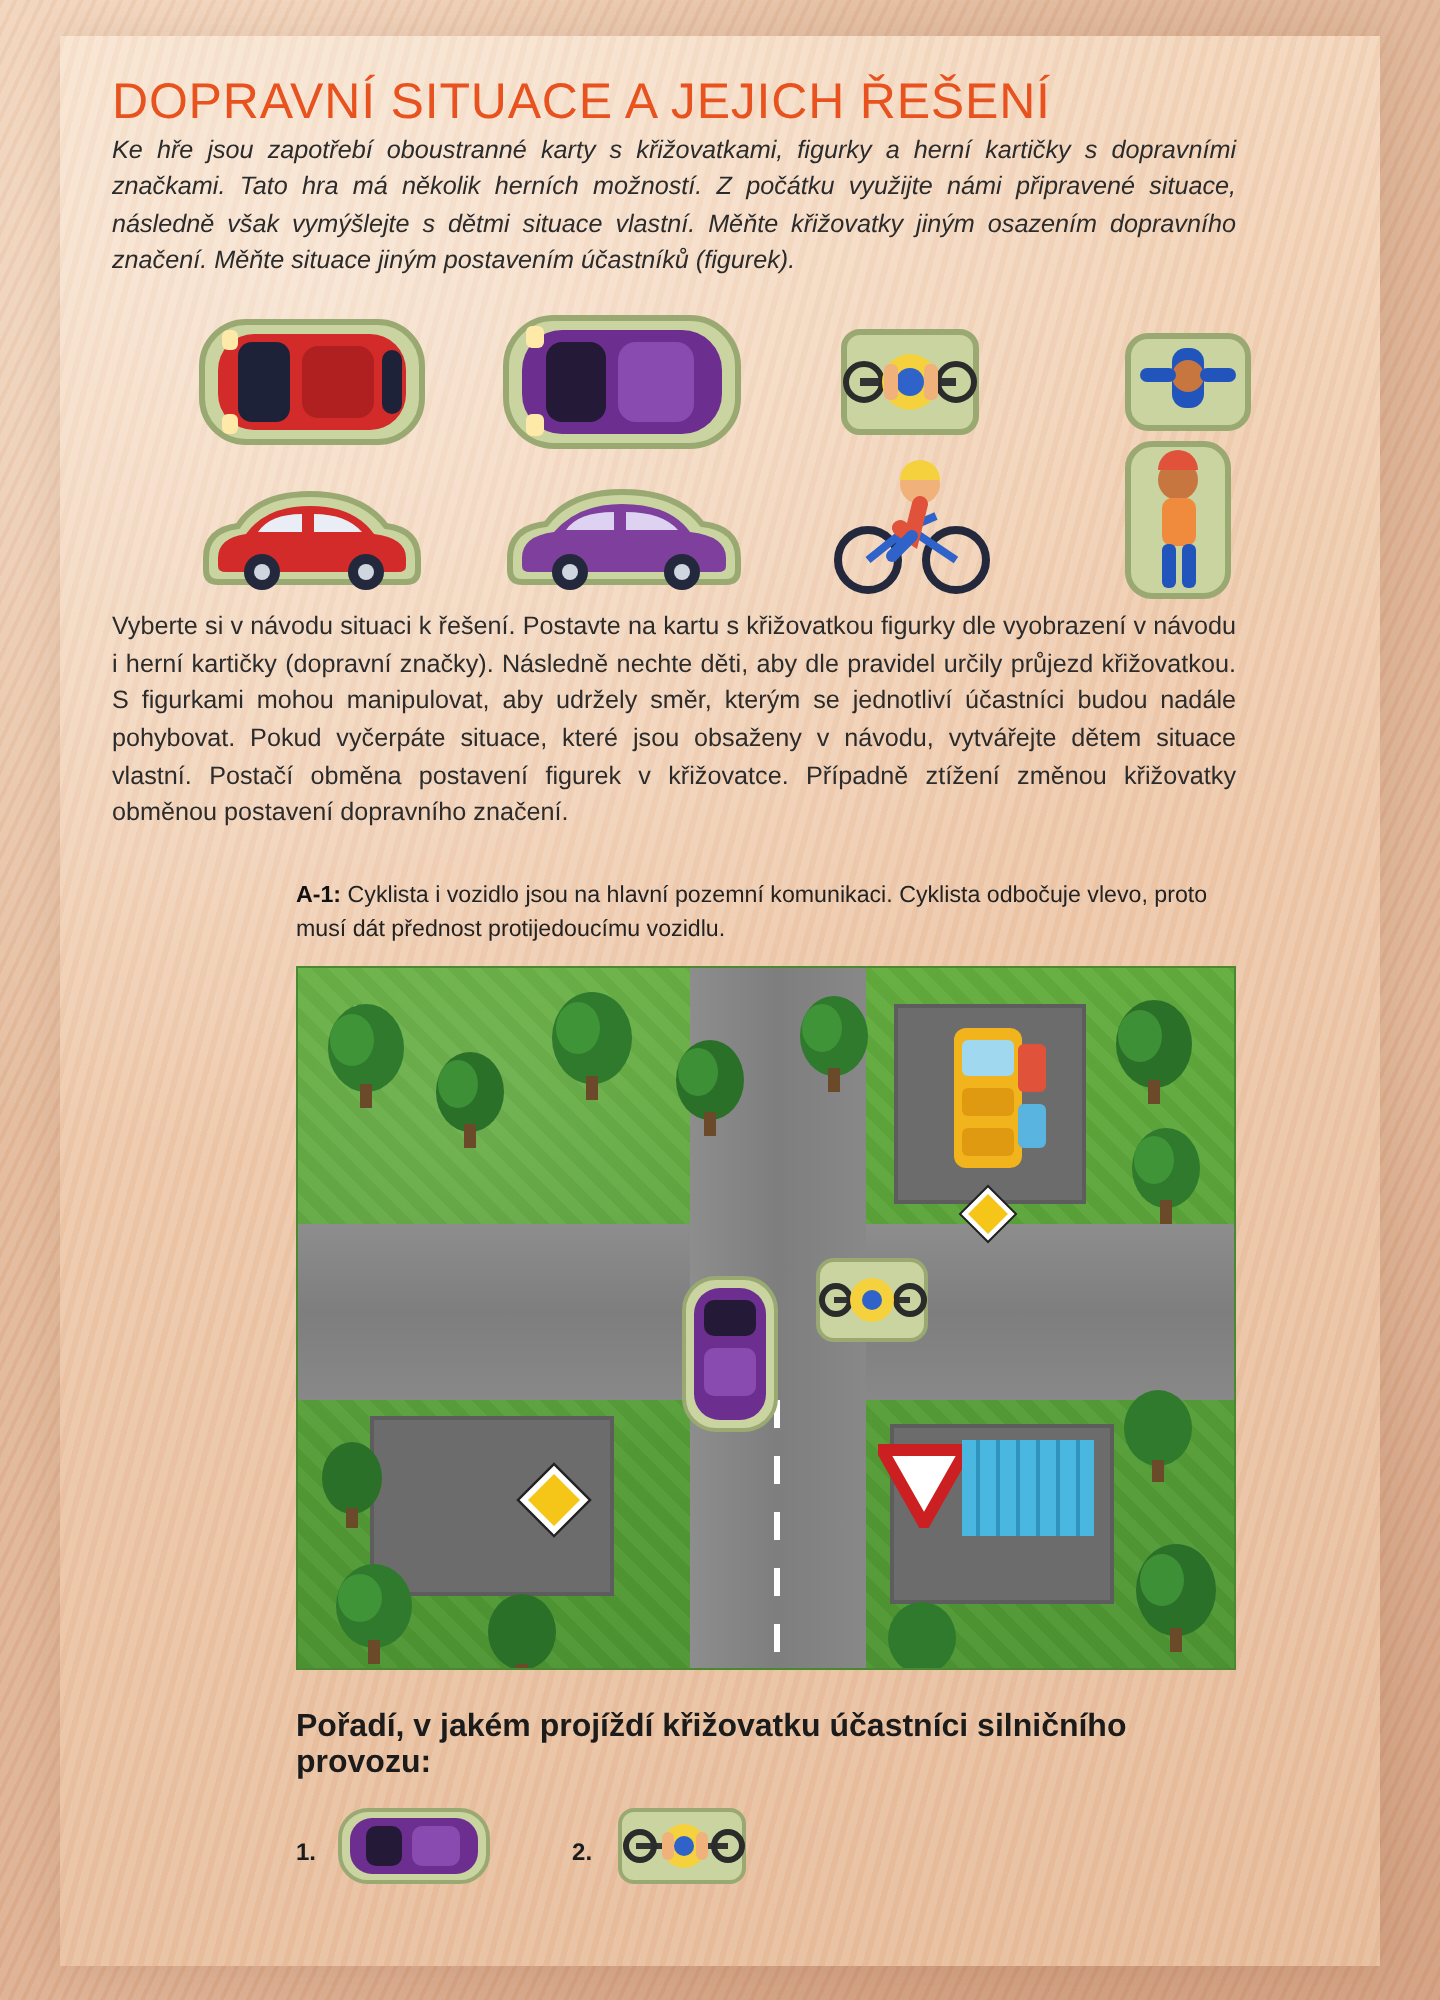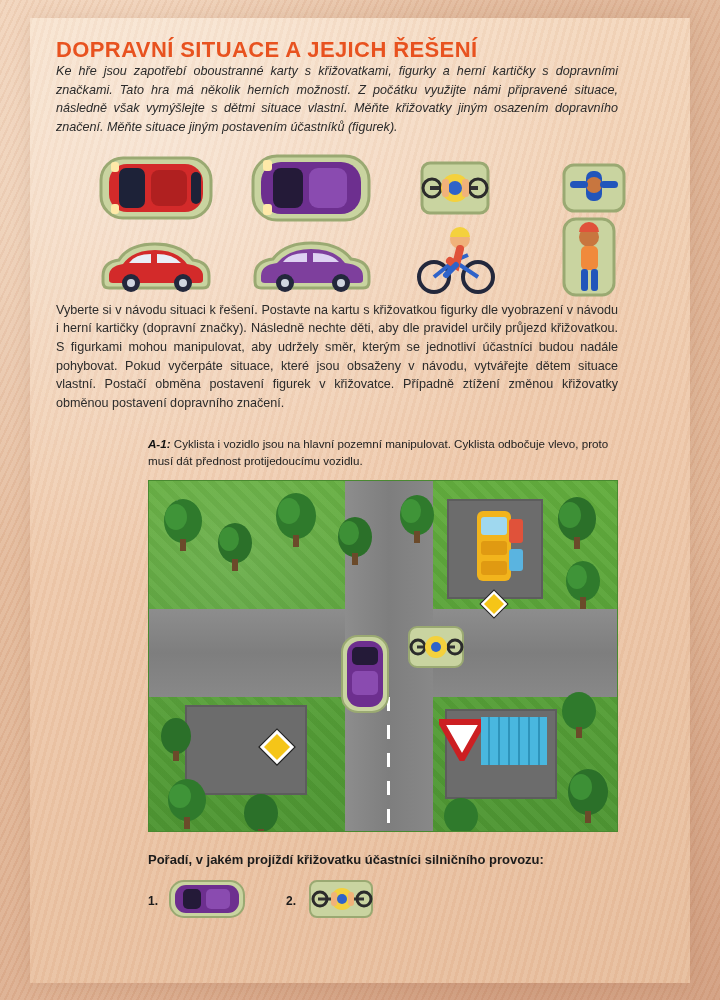--- a/index.html
+++ b/index.html
@@ -39,22 +39,22 @@
   }
   .content {
     position: absolute;
     left: 56px;
     top: 38px;
     width: 608px;
   }
   h1.title {
     margin: 0;
     color: #e8521f;
-    font-size: 22px;
-    font-weight: bold;
+    font-size: 25px;
+    font-weight: normal;
     letter-spacing: 0.4px;
     line-height: 1.1;
   }
   p.para {
     margin: 0;
     color: #2b2b2b;
     font-size: 12.6px;
     line-height: 1.48;
     text-align: justify;
     width: 562px;
@@ -76,21 +76,21 @@
   .task-block {
     margin-top: 24px;
     margin-left: 92px;
     width: 470px;
   }
   .task-text {
     font-size: 11.6px;
     color: #222;
     line-height: 1.45;
   }
-  .task-text b { color: #111; font-style: italic; }
+  .task-text b { color: #111; }
 
   .scene {
     margin-top: 10px;
     margin-left: 92px;
     width: 468px;
     height: 350px;
     position: relative;
     overflow: hidden;
     border: 1px solid rgba(0,0,0,0.18);
     background: #5aa83c;
@@ -136,21 +136,21 @@
     position: absolute;
   }
 
   
   .order-block {
     margin-top: 20px;
     margin-left: 92px;
     width: 470px;
   }
   .order-title {
-    font-size: 13px;
+    font-size: 16px;
     font-weight: bold;
     color: #1b1b1b;
   }
   .order-items {
     margin-top: 10px;
     display: flex;
     align-items: center;
     gap: 40px;
   }
   .order-item { display: flex; align-items: center; gap: 10px; }
@@ -280,21 +280,21 @@
         </g>
       </svg>
     </span>
   </div>
 
   <p class="para para-2">Vyberte si v návodu situaci k řešení. Postavte na kartu s křižovatkou figurky dle vyobrazení v návodu i herní kartičky (dopravní značky). Následně nechte děti, aby dle pravidel určily průjezd křižovatkou. S figurkami mohou manipulovat, aby udržely směr, kterým se jednotliví účastníci budou nadále pohybovat. Pokud vyčerpáte situace, které jsou obsaženy v návodu, vytvářejte dětem situace vlastní. Postačí obměna postavení figurek v křižovatce. Případně ztížení změnou křižovatky obměnou postavení dopravního značení.</p>
 
   <div class="task-block">
     <div class="task-text">
       <b>A-1:</b>
-      <span>Cyklista i vozidlo jsou na hlavní pozemní manipulovat. Cyklista odbočuje vlevo, proto musí dát přednost protijedoucímu vozidlu.</span>
+      <span>Cyklista i vozidlo jsou na hlavní pozemní komunikaci. Cyklista odbočuje vlevo, proto musí dát přednost protijedoucímu vozidlu.</span>
     </div>
   </div>
 
   <div class="scene">
     <div class="grass"></div>
 
     <div class="road-h"></div>
     <div class="road-v"></div>
     <div class="dash-v" style="top:216px; height:134px;"></div>
 

